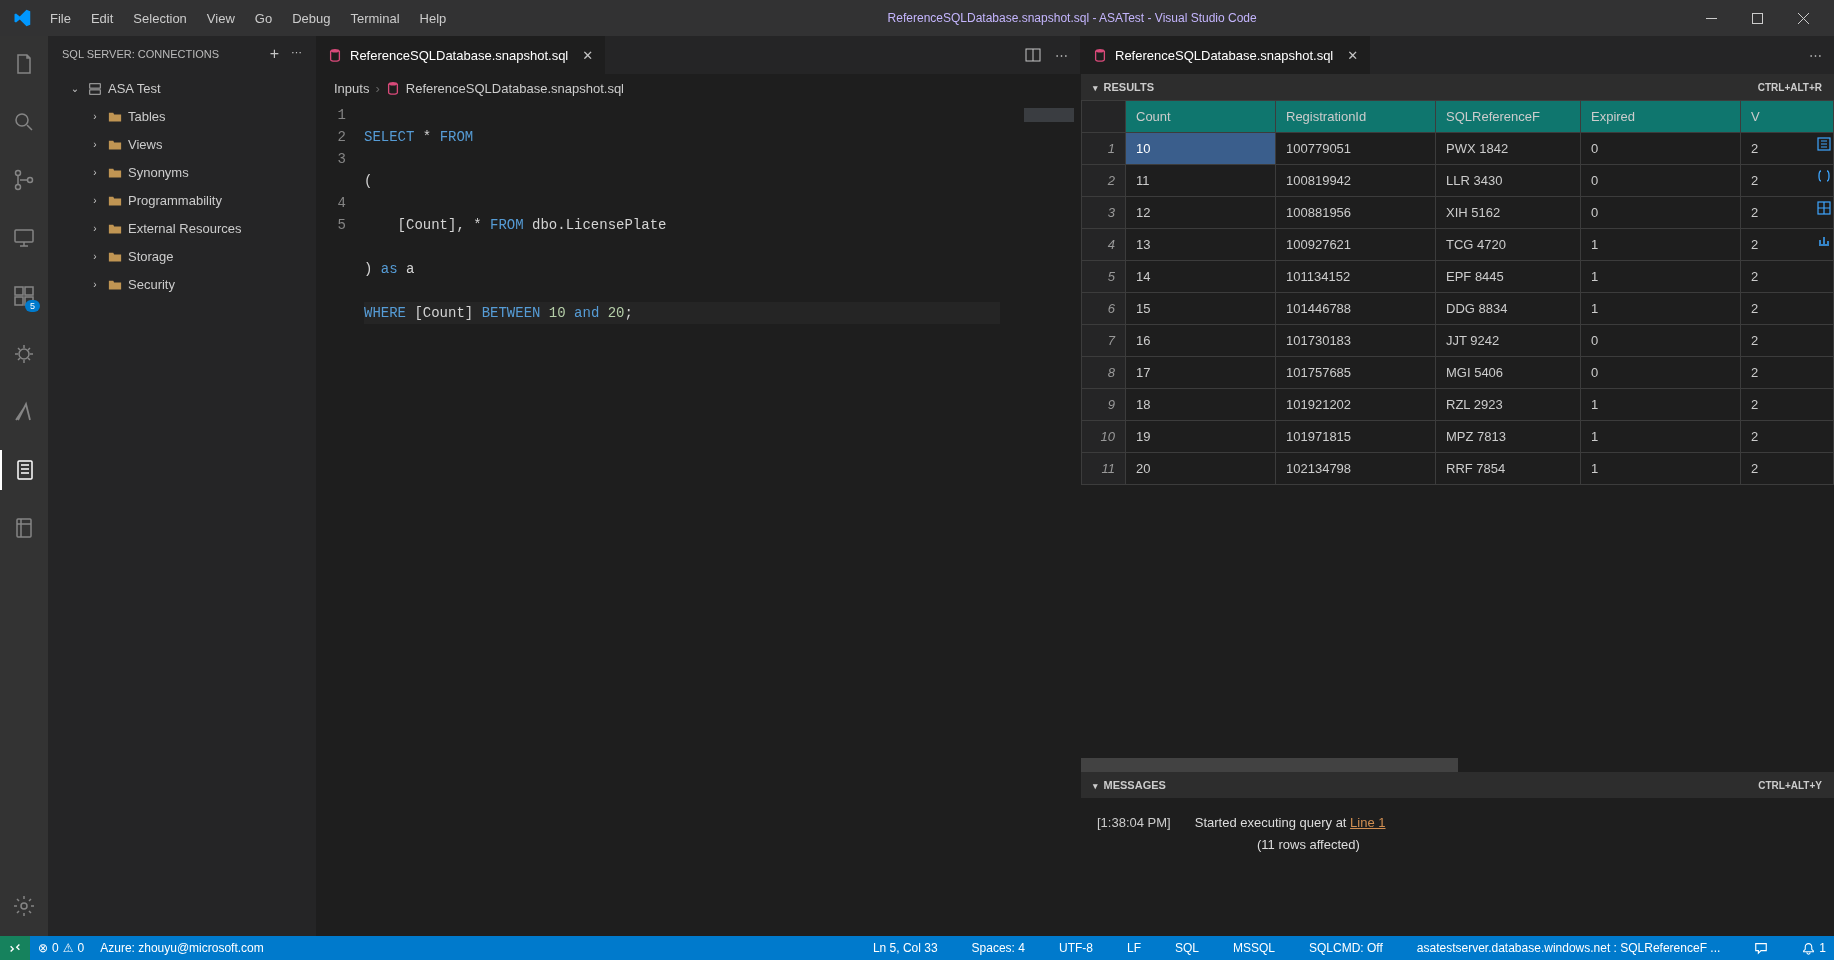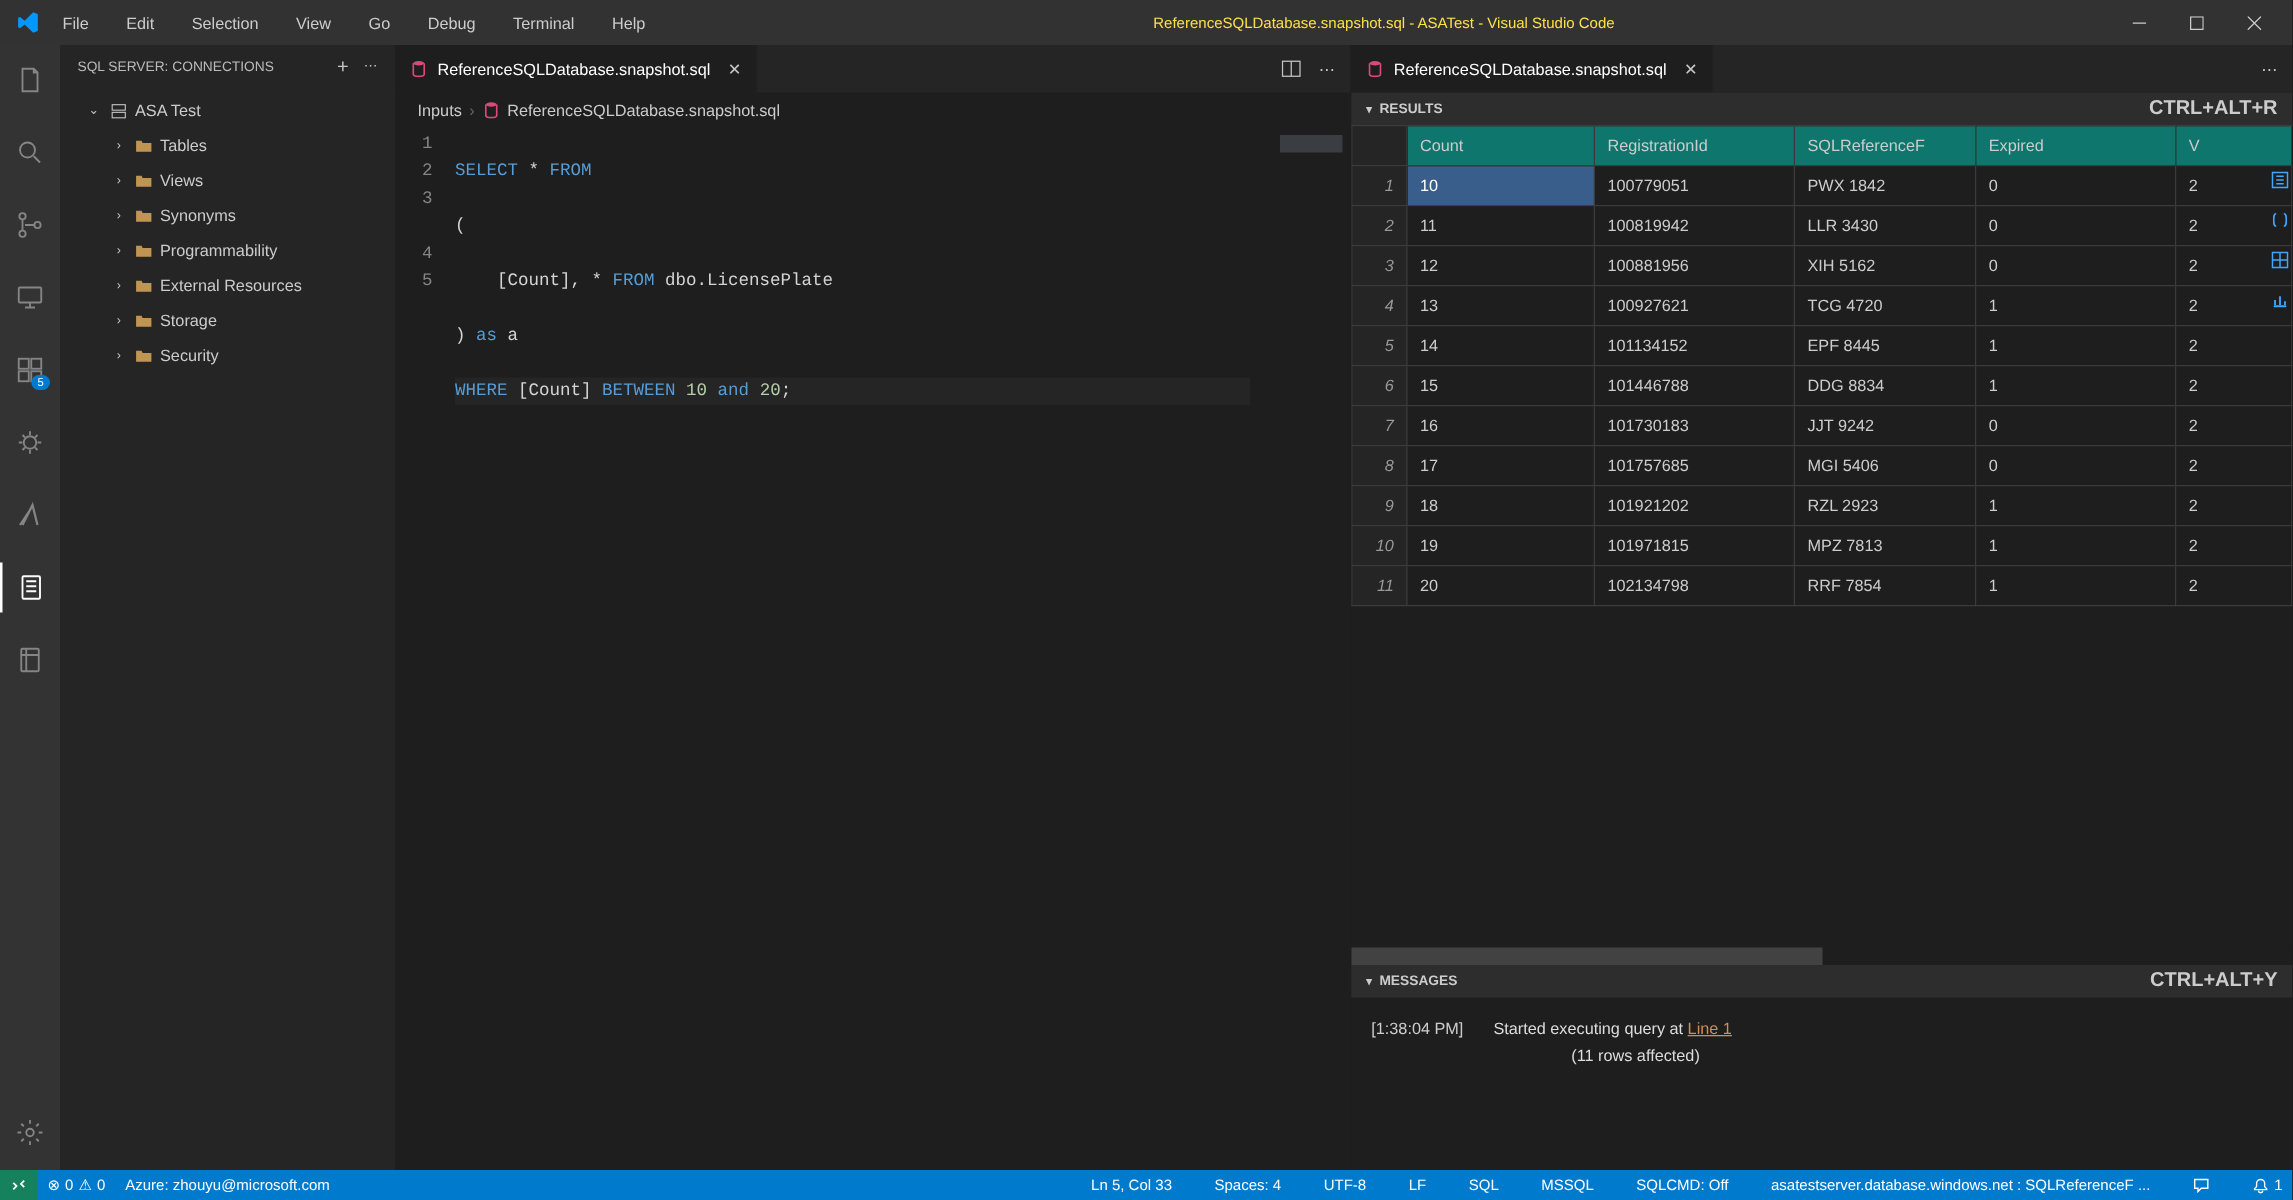--- a/index.html
+++ b/index.html
@@ -17,23 +17,23 @@
 
 
 .titlebar {
   height: 36px;
   background: #323233;
   display: flex;
   align-items: center;
   padding: 0 8px;
 }
 .titlebar .logo { width: 28px; display:flex; align-items:center; justify-content:center; }
-.titlebar .menu { display: flex; gap: 10px; margin-left: 4px; }
+.titlebar .menu { display: flex; gap: 0; margin-left: 4px; }
 .titlebar .menu-item { padding: 6px 10px; color: #ccc; cursor: pointer; }
-.titlebar .title { flex: 1; text-align: center; color: #fde047; font-size: 12px; }
+.titlebar .title { flex: 1; text-align: center; color: #c4b5fd; font-size: 12px; }
 .titlebar .window-controls { display: flex; gap: 0; }
 .titlebar .wc { width: 46px; height: 36px; display:flex; align-items:center; justify-content:center; color:#ccc; }
 
 
 .main { flex: 1; display: flex; min-height: 0; }
 .activitybar {
   width: 48px;
   background: #333333;
   display: flex;
   flex-direction: column;
@@ -168,21 +168,21 @@
   height: 26px;
   background:#2d2d2d;
   display:flex; align-items:center;
   padding: 0 12px;
   font-size:11px;
   font-weight:600;
   color:#ccc;
   justify-content: space-between;
 }
 .results-header .tri, .messages-header .tri { margin-right:6px; font-size:9px; color:#ccc; }
-.results-shortcut { color:#ccc; font-size:16px; }
+.results-shortcut { color:#ccc; font-size:10px; }
 
 .results-body {
   flex:1;
   display:flex;
   flex-direction: column;
   min-height:0;
   background:#1e1e1e;
 }
 .grid-wrap { display:flex; flex-direction:column; overflow:hidden; height: 672px; position:relative; }
 .grid {

